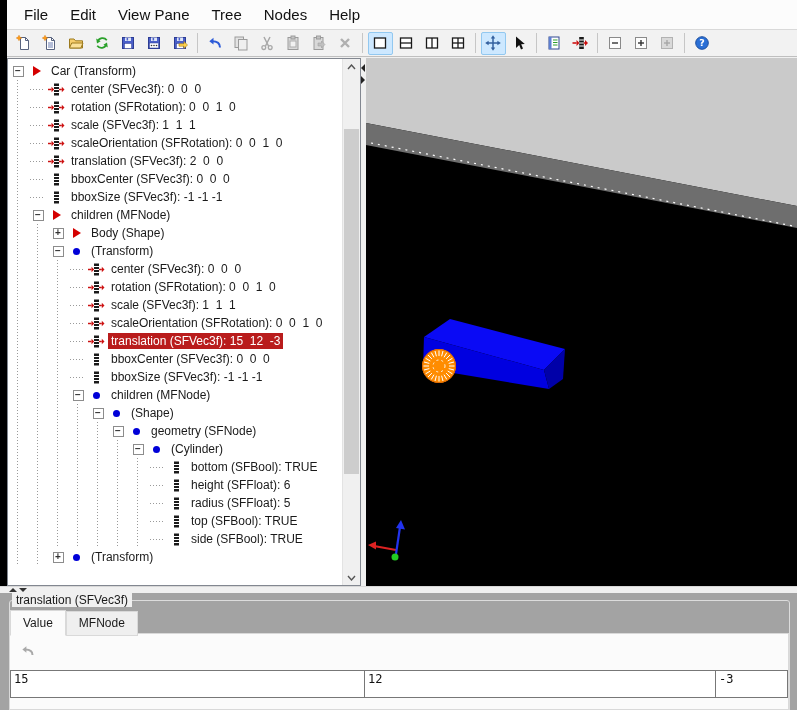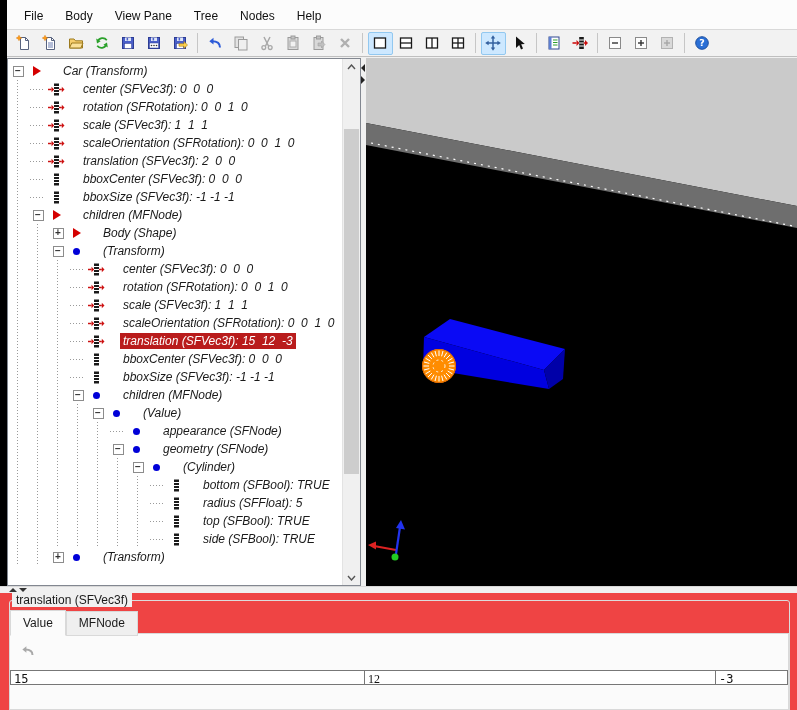--- a/index.html
+++ b/index.html
@@ -4,21 +4,21 @@
 <style>
   html,body{margin:0;padding:0;}
   body{width:797px;height:710px;position:relative;overflow:hidden;background:#f0f0f0;
        font-family:"Liberation Sans",sans-serif;font-size:12px;color:#1a1a1a;}
   
   #strip-top{position:absolute;left:0;top:0;width:565px;height:5px;background:#000;}
   #strip-left{position:absolute;left:0;top:0;width:7px;height:586px;background:#000;}
   
   #menubar{position:absolute;left:7px;top:0;right:0;height:29px;background:#fcfcfc;
            display:flex;align-items:flex-end;padding-left:6px;box-sizing:border-box;}
-  .menu-item{padding:5px 11px 6px 11px;font-size:12px;color:#111;}
+  .menu-item{padding:5px 11px 6px 11px;font-size:15px;color:#111;}
   
   #toolbar{position:absolute;left:7px;top:29px;right:0;height:28px;background:#f2f2f2;
            border-top:1px solid #d9d9d9;border-bottom:1px solid #bfbfbf;box-sizing:border-box;
            display:flex;align-items:center;padding-left:4px;}
   .tb-btn{width:25px;height:23px;display:flex;align-items:center;justify-content:center;
           border:1px solid transparent;border-radius:2px;box-sizing:border-box;margin:0 0.5px;}
   .tb-btn.checked{background:#cde8ff;border-color:#92c8f0;}
   .tb-sep{width:1px;height:20px;background:#c6c6c6;margin:0 4px;}
   
   #tree-wrap{position:absolute;left:7px;top:58px;width:354px;height:528px;background:#fff;
@@ -28,62 +28,62 @@
   .guide{width:20px;height:18px;flex:0 0 20px;background-image:repeating-linear-gradient(to bottom,#9a9a9a 0 1px,transparent 1px 3px);
          background-size:1px 100%;background-repeat:no-repeat;background-position:9px 0;}
   .twig{width:20px;height:18px;flex:0 0 20px;display:flex;align-items:center;justify-content:center;position:relative;}
   .twig.stub::before{content:"";position:absolute;left:2px;top:9px;width:14px;height:1px;
          background-image:repeating-linear-gradient(to right,#9a9a9a 0 1px,transparent 1px 3px);}
   .expander{width:11px;height:11px;border:1px solid #8c8c8c;background:#fff;box-sizing:border-box;
             font-size:10px;line-height:8px;text-align:center;color:#333;font-weight:bold;}
   .ticon{width:17px;flex:0 0 17px;display:flex;align-items:center;justify-content:center;}
   .tri{width:0;height:0;border-left:8px solid #d40000;border-top:5px solid transparent;border-bottom:5px solid transparent;}
   .dot{width:7px;height:7px;border-radius:50%;background:#0000d8;}
-  .tlabel{margin-left:15px;padding:1px 3px;white-space:pre;font-size:12px;font-style:italic;}
+  .tlabel{margin-left:3px;padding:1px 3px;white-space:pre;font-size:12px;}
   .tlabel.sel{background:#b91c1c;color:#fff;}
   
   #tree-scroll{width:17px;flex:0 0 17px;background:#f0f0f0;border-left:1px solid #e3e3e3;position:relative;}
   .sb-arrow{position:absolute;left:0;width:16px;height:15px;display:flex;align-items:center;justify-content:center;}
   #sb-up{top:0;} #sb-down{bottom:0;}
   #sb-thumb{position:absolute;left:1px;top:70px;width:15px;height:345px;background:#cdcdcd;}
   
   #v-split{position:absolute;left:361px;top:58px;width:5px;height:528px;background:#f0f0f0;}
   .vs-arrow{position:absolute;left:0;width:0;height:0;}
   #vs-left{top:6px;border-top:4px solid transparent;border-bottom:4px solid transparent;border-right:4px solid #222;}
   #vs-right{top:18px;border-top:4px solid transparent;border-bottom:4px solid transparent;border-left:4px solid #222;}
   
   #viewport{position:absolute;left:366px;top:58px;width:431px;height:528px;background:#000;}
   
   #h-split{position:absolute;left:0;top:586px;width:797px;height:7px;background:#f0f0f0;border-top:1px solid #d8d8d8;}
   .hs-arrow{position:absolute;top:1px;width:0;height:0;}
   #hs-up{left:9px;border-left:4px solid transparent;border-right:4px solid transparent;border-bottom:4px solid #333;}
   #hs-down{left:19px;border-left:4px solid transparent;border-right:4px solid transparent;border-top:4px solid #333;}
   
-  #bottom{position:absolute;left:0;top:593px;width:797px;height:117px;background:#ef4444;}
+  #bottom{position:absolute;left:0;top:593px;width:797px;height:117px;background:#a3a3a3;}
   #groupbox{position:absolute;left:9px;top:7px;right:7px;bottom:-4px;border:1px solid #dcdcdc;border-radius:3px;}
   #group-label{position:absolute;left:12px;top:0px;background:#f0f0f0;padding:0 4px;font-size:12px;color:#1a1a1a;z-index:3;}
   #tabs{position:absolute;left:10px;top:17px;display:flex;align-items:flex-end;z-index:2;text-align:center;}
   .tab{padding:4px 12px 5px 12px;font-size:12px;border:1px solid #d9d9d9;background:#efefef;margin-right:0;}
   .tab.active{background:#fbfbfb;border-bottom:1px solid #fbfbfb;padding-top:5px;}
   #tab-content{position:absolute;left:9px;right:8px;top:40px;bottom:0;background:#fbfbfb;border:1px solid #d9d9d9;}
   #undo-small{position:absolute;left:8px;top:6px;width:20px;height:20px;display:flex;align-items:center;justify-content:center;}
-  #value-row{position:absolute;left:0px;right:0px;top:36px;height:15px;display:flex;}
+  #value-row{position:absolute;left:0px;right:0px;top:36px;height:28px;display:flex;}
   .vcell{background:#fff;border:1px solid #777;box-sizing:border-box;margin-left:-1px;
          font-family:"DejaVu Sans Mono",monospace;font-size:12px;padding:1px 3px 0 3px;color:#111;}
   .vcell:first-child{margin-left:0;}
 </style>
 </head>
 <body>
 
 <div id="strip-top"></div>
 <div id="strip-left"></div>
 
 <div id="menubar">
     <div class="menu-item">File</div>
-    <div class="menu-item">Body</div>
+    <div class="menu-item">Edit</div>
     <div class="menu-item">View Pane</div>
     <div class="menu-item">Tree</div>
     <div class="menu-item">Nodes</div>
     <div class="menu-item">Help</div>
   </div>
 
 <div id="toolbar">
     <div class="tb-btn">
       <span style="display: flex;">
         <svg width="16" height="16" viewBox="0 0 16 16">
@@ -628,33 +628,21 @@
         <span class="guide"></span>
         <span class="guide"></span>
         <span class="guide"></span>
         <span class="guide"></span>
         <span class="twig">
           <span class="expander">−</span>
         </span>
         <span class="ticon">
           <span class="dot"></span>
         </span>
-        <span class="tlabel">(Value)</span>
-      </div>
-      <div class="trow">
-        <span class="guide"></span>
-        <span class="guide"></span>
-        <span class="guide"></span>
-        <span class="guide"></span>
-        <span class="guide"></span>
-        <span class="twig stub"></span>
-        <span class="ticon">
-          <span class="dot"></span>
-        </span>
-        <span class="tlabel">appearance (SFNode)</span>
+        <span class="tlabel">(Shape)</span>
       </div>
       <div class="trow">
         <span class="guide"></span>
         <span class="guide"></span>
         <span class="guide"></span>
         <span class="guide"></span>
         <span class="guide"></span>
         <span class="twig">
           <span class="expander">−</span>
         </span>
@@ -689,20 +677,39 @@
         <span class="twig stub"></span>
         <span class="ticon">
           <svg width="17" height="13" viewBox="0 0 17 13">
             <rect x="6" y="0.5" width="5" height="12" fill="#1a1a1a"></rect>
             <line x1="6" y1="3.5" x2="11" y2="3.5" stroke="#fff"></line>
             <line x1="6" y1="6.5" x2="11" y2="6.5" stroke="#fff"></line>
             <line x1="6" y1="9.5" x2="11" y2="9.5" stroke="#fff"></line>
           </svg>
         </span>
         <span class="tlabel">bottom (SFBool): TRUE</span>
+      </div>
+      <div class="trow">
+        <span class="guide"></span>
+        <span class="guide"></span>
+        <span class="guide"></span>
+        <span class="guide"></span>
+        <span class="guide"></span>
+        <span class="guide"></span>
+        <span class="guide"></span>
+        <span class="twig stub"></span>
+        <span class="ticon">
+          <svg width="17" height="13" viewBox="0 0 17 13">
+            <rect x="6" y="0.5" width="5" height="12" fill="#1a1a1a"></rect>
+            <line x1="6" y1="3.5" x2="11" y2="3.5" stroke="#fff"></line>
+            <line x1="6" y1="6.5" x2="11" y2="6.5" stroke="#fff"></line>
+            <line x1="6" y1="9.5" x2="11" y2="9.5" stroke="#fff"></line>
+          </svg>
+        </span>
+        <span class="tlabel">height (SFFloat): 6</span>
       </div>
       <div class="trow">
         <span class="guide"></span>
         <span class="guide"></span>
         <span class="guide"></span>
         <span class="guide"></span>
         <span class="guide"></span>
         <span class="guide"></span>
         <span class="guide"></span>
         <span class="twig stub"></span>
@@ -852,17 +859,17 @@
     </div>
   <div id="tab-content">
     <div id="undo-small">
       <svg width="16" height="15" viewBox="0 0 16 15">
         <path d="M12.5 12c0-3.5-2.5-5.5-7-5.5" stroke="#a9a9a9" stroke-width="2" fill="none"></path>
         <polygon points="6.4,3.2 6.4,9.8 2.4,6.5" fill="#a9a9a9"></polygon>
       </svg>
     </div>
     <div id="value-row">
       <div class="vcell" style="flex:0 0 355px;">15</div>
-      <div class="vcell" style="flex:0 0 352px;font-family:Liberation Serif, serif;">12</div>
+      <div class="vcell" style="flex:0 0 352px;">12</div>
       <div class="vcell" style="flex:1 1 auto;">-3</div>
     </div>
   </div>
 </div>
 
 </body></html>

